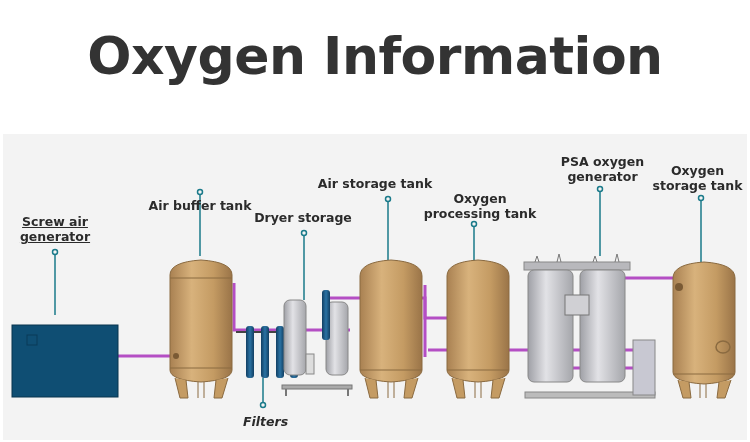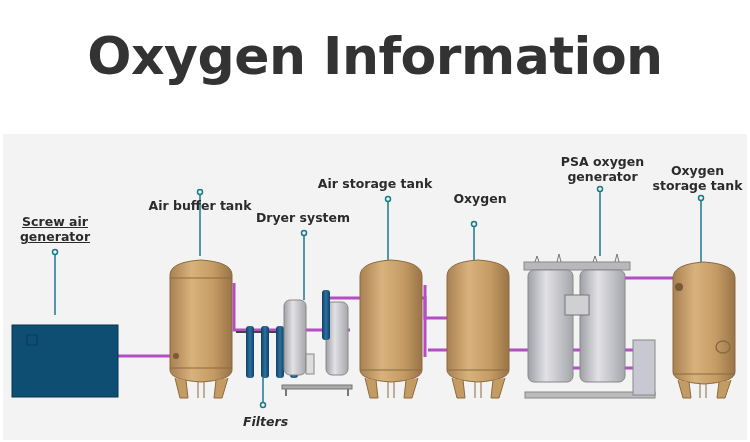--- a/index.html
+++ b/index.html
@@ -124,25 +124,26 @@
     <path d="M678 380 L683 398 H691 L689 382 M731 380 L725 398 H717 L719 382 M700 384 L700 398 M706 384 L706 398" stroke="#8a6a40" fill="#c49b63"></path>
     <circle cx="679" cy="287" r="4" fill="#7a5a34"></circle>
   </g>
 </svg>
 
 <div class="lbl" style="left:15px;top:214px;width:80px;text-decoration:underline;">
   <div>Screw air</div>
   <div>generator</div>
 </div>
 <div class="lbl" style="left:140px;top:173px;width:120px;margin-top:25px;">Air buffer tank</div>
-<div class="lbl" style="left:248px;top:210px;width:110px;">Dryer system</div>
+<div class="lbl" style="left:248px;top:210px;width:110px;">Dryer storage</div>
 <div class="lbl" style="left:238px;top:414px;width:55px;font-style:italic;">Filters</div>
 <div class="lbl" style="left:310px;top:176px;width:130px;">Air storage tank</div>
 <div class="lbl" style="left:420px;top:191px;width:120px;">
   <div>Oxygen</div>
+  <div>processing tank</div>
 </div>
 <div class="lbl" style="left:555px;top:154px;width:95px;">
   <div>PSA oxygen</div>
   <div>generator</div>
 </div>
 <div class="lbl" style="left:645px;top:163px;width:105px;">
   <div>Oxygen</div>
   <div>storage tank</div>
 </div>
 

